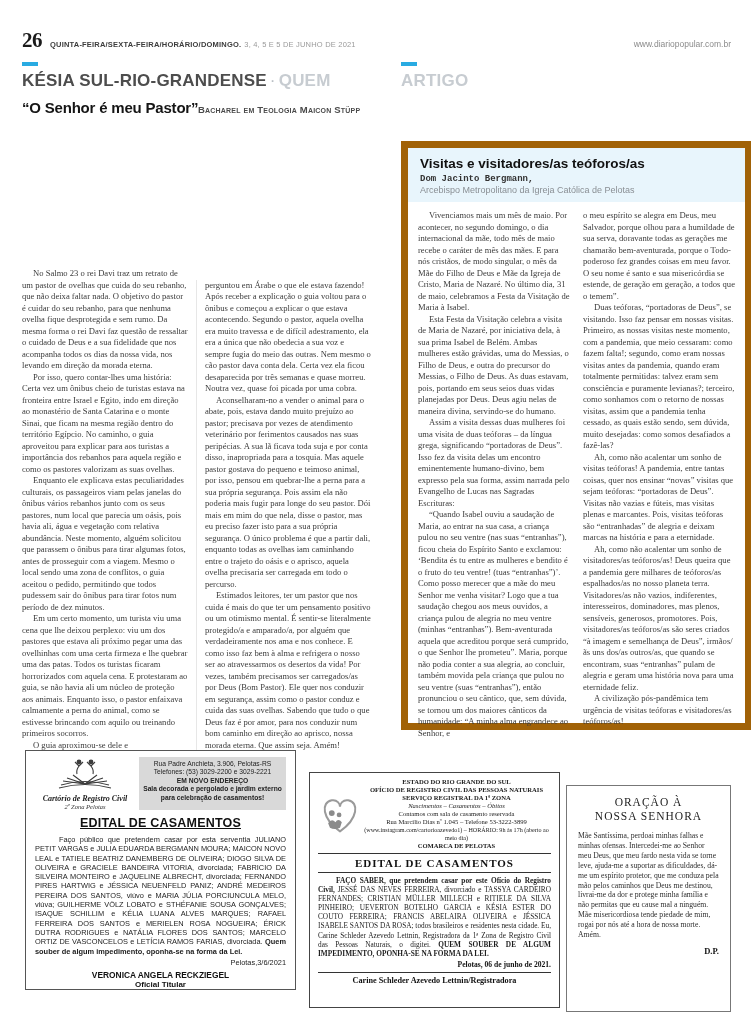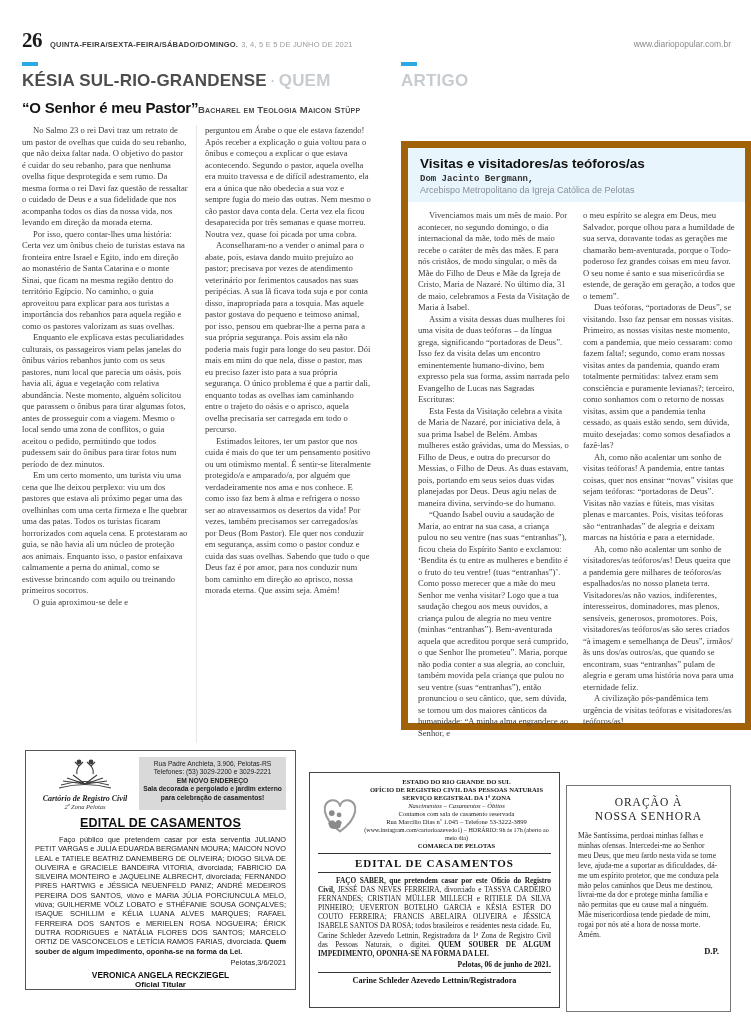--- a/index.html
+++ b/index.html
@@ -25,21 +25,21 @@
 
   
   .art p{margin:0;text-indent:11px;}
   .art p.ni{text-indent:0;}
   .art{font-family:"Liberation Serif",serif;font-size:8.6px;line-height:11.5px;color:#3b3b3b;text-align:left;}
 
   .left-sec{position:absolute;left:22px;top:62px;width:349px;}
   .headrow{position:relative;margin-top:8px;height:22px;}
   .headline{font-size:15px;font-weight:bold;color:#151515;letter-spacing:-.2px;}
   .byline{position:absolute;left:176px;top:5px;font-variant:small-caps;font-weight:bold;font-size:9.5px;color:#4a4a4a;letter-spacing:.2px;}
-  .lcols{display:flex;margin-top:4px;height:618px;overflow:hidden;}
+  .lcols{display:flex;margin-top:12px;height:618px;overflow:hidden;align-items:flex-end;}
   .lcol1{width:166px;}
   .lcol2{width:166px;margin-left:8px;padding-left:8px;border-left:1px solid #e7e7e7;}
 
   .right-sec{position:absolute;left:401px;top:62px;width:351px;}
   .art-box{margin-top:50px;border:7px solid #a16207;height:589px;box-sizing:border-box;background:#fff;}
   .art-title-block{background:#e8f5fc;padding:8px 12px 7px 12px;}
   .art-title{font-size:13.5px;font-weight:bold;color:#111;}
   .art-author{font-size:9px;font-weight:bold;color:#333;margin-top:3px;font-family:Liberation Mono, monospace;}
   .art-role{font-size:9px;color:#8a8f94;margin-top:1px;}
   .rcols{display:flex;padding:8px 10px;height:520px;overflow:hidden;}
@@ -86,21 +86,21 @@
 
   svg{display:block;}
 </style>
 </head>
 <body>
 
 <div class="page">
 
   <div class="hdr">
     <span class="pnum">26</span>
-    <span class="days">QUINTA-FEIRA/SEXTA-FEIRA/SÁBADO/DOMINGO.</span>
+    <span class="days">QUINTA-FEIRA/SEXTA-FEIRA/HORÁRIO/DOMINGO.</span>
     <span class="date">3, 4, 5 E 5 DE JUNHO DE 2021</span>
     <span class="site">www.diariopopular.com.br</span>
   </div>
 
   <div class="left-sec">
     <div class="accent" style="background:#29abe2;"></div>
     <div class="sec-title">
       <span>KÉSIA SUL-RIO-GRANDENSE</span><span class="sec-sep">·</span><span class="sec-tag">QUEM</span>
     </div>
     <div class="headrow">
@@ -130,22 +130,22 @@
     </div>
     <div class="art-box">
       <div class="art-title-block">
         <div class="art-title">Visitas e visitadores/as teóforos/as</div>
         <div class="art-author">Dom Jacinto Bergmann,</div>
         <div class="art-role">Arcebispo Metropolitano da Igreja Católica de Pelotas</div>
       </div>
       <div class="rcols art">
         <div class="rcol1">
             <p>Vivenciamos mais um mês de maio. Por acontecer, no segundo domingo, o dia internacional da mãe, todo mês de maio recebe o caráter de mês das mães. E para nós cristãos, de modo singular, o mês da Mãe do Filho de Deus e Mãe da Igreja de Cristo, Maria de Nazaré. No último dia, 31 de maio, celebramos a Festa da Visitação de Maria à Isabel.</p>
+            <p>Esta Festa da Visitação celebra a visita de Maria de Nazaré, por iniciativa dela, à sua prima Isabel de Belém. Ambas mulheres estão grávidas, uma do Messias, o Filho de Deus, e outra do precursor do Messias, o Filho de Deus. As duas estavam, pois, portando em seus seios duas vidas planejadas por Deus. Deus agiu nelas de maneira divina, servindo-se do humano.</p>
             <p>Assim a visita dessas duas mulheres foi uma visita de duas teóforas – da língua grega, significando “portadoras de Deus”. Isso fez da visita delas um encontro eminentemente humano-divino, bem expresso pela sua forma, assim narrada pelo Evangelho de Lucas nas Sagradas Escrituras:</p>
-            <p>Esta Festa da Visitação celebra a visita de Maria de Nazaré, por iniciativa dela, à sua prima Isabel de Belém. Ambas mulheres estão grávidas, uma do Messias, o Filho de Deus, e outra do precursor do Messias, o Filho de Deus. As duas estavam, pois, portando em seus seios duas vidas planejadas por Deus. Deus agiu nelas de maneira divina, servindo-se do humano.</p>
             <p>“Quando Isabel ouviu a saudação de Maria, ao entrar na sua casa, a criança pulou no seu ventre (nas suas “entranhas”), ficou cheia do Espírito Santo e exclamou: ‘Bendita és tu entre as mulheres e bendito é o fruto do teu ventre! (tuas “entranhas”)’. Como posso merecer que a mãe do meu Senhor me venha visitar? Logo que a tua saudação chegou aos meus ouvidos, a criança pulou de alegria no meu ventre (minhas “entranhas”). Bem-aventurada aquela que acreditou porque será cumprido, o que Senhor lhe prometeu”. Maria, porque não podia conter a sua alegria, ao concluir, também movida pela criança que pulou no seu ventre (suas “entranhas”), então pronunciou o seu cântico, que, sem dúvida, se tornou um dos maiores cânticos da humanidade: “A minha alma engrandece ao Senhor, e</p>
           </div>
         <div class="rcol2">
             <p class="ni">o meu espírito se alegra em Deus, meu Salvador, porque olhou para a humildade de sua serva, doravante todas as gerações me chamarão bem-aventurada, porque o Todo-poderoso fez grandes coisas em meu favor. O seu nome é santo e sua misericórdia se estende, de geração em geração, a todos que o temem”.</p>
             <p>Duas teóforas, “portadoras de Deus”, se visitando. Isso faz pensar em nossas visitas. Primeiro, as nossas visitas neste momento, com a pandemia, que meio cessaram: como fazem falta!; segundo, como eram nossas visitas antes da pandemia, quando eram totalmente permitidas: talvez eram sem consciência e puramente levianas?; terceiro, como sonhamos com o retorno de nossas visitas, assim que a pandemia tenha cessado, as quais estão sendo, sem dúvida, muito desejadas: como somos desafiados a fazê-las?</p>
             <p>Ah, como não acalentar um sonho de visitas teóforas! A pandemia, entre tantas coisas, quer nos ensinar “novas” visitas que sejam teóforas: “portadoras de Deus”. Visitas não vazias e fúteis, mas visitas plenas e marcantes. Pois, visitas teóforas são “entranhadas” de alegria e deixam marcas na história e para a eternidade.</p>
             <p>Ah, como não acalentar um sonho de visitadores/as teóforos/as! Deus queira que a pandemia gere milhares de teóforos/as espalhados/as no nosso planeta terra. Visitadores/as não vazios, indiferentes, interesseiros, dominadores, mas plenos, sensíveis, generosos, promotores. Pois, visitadores/as teóforos/as são seres criados “à imagem e semelhança de Deus”, irmãos/ãs uns dos/as outros/as, que quando se encontram, suas “entranhas” pulam de alegria e geram uma história nova para uma eternidade feliz.</p>
             <p>A civilização pós-pandêmica tem urgência de visitas teóforas e visitadores/as teóforos/as!</p>
           </div>
       </div>

